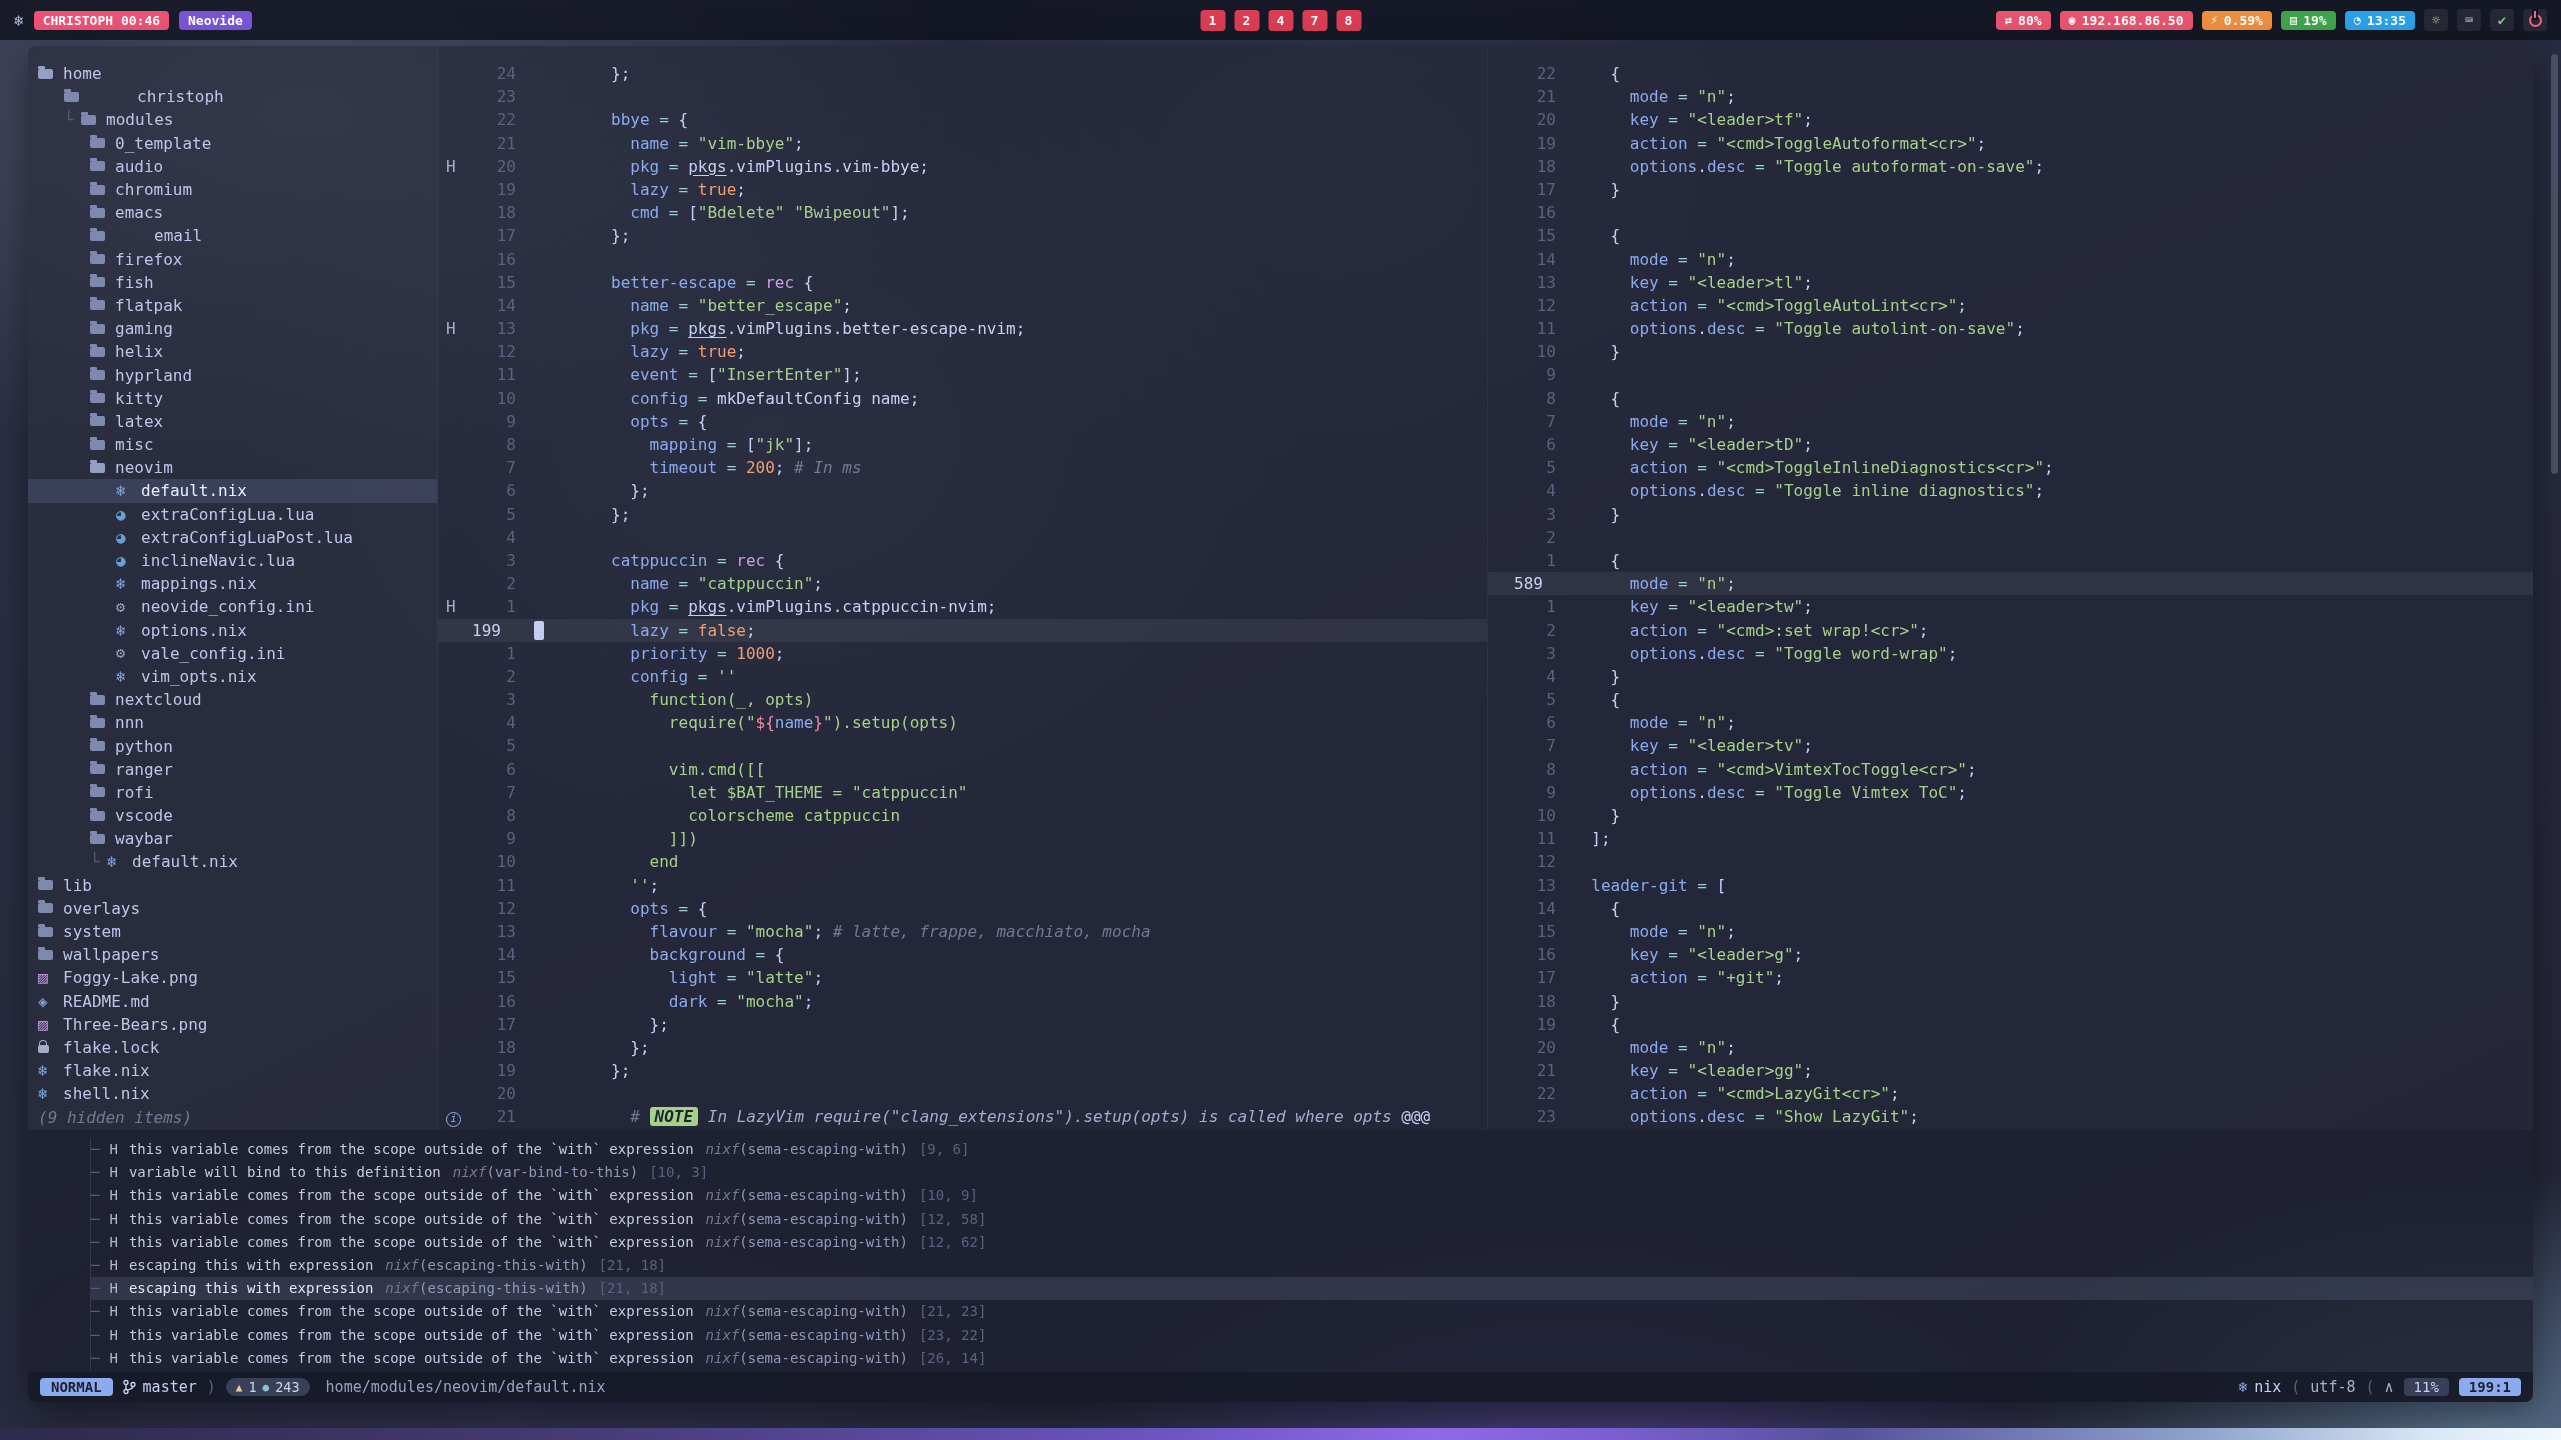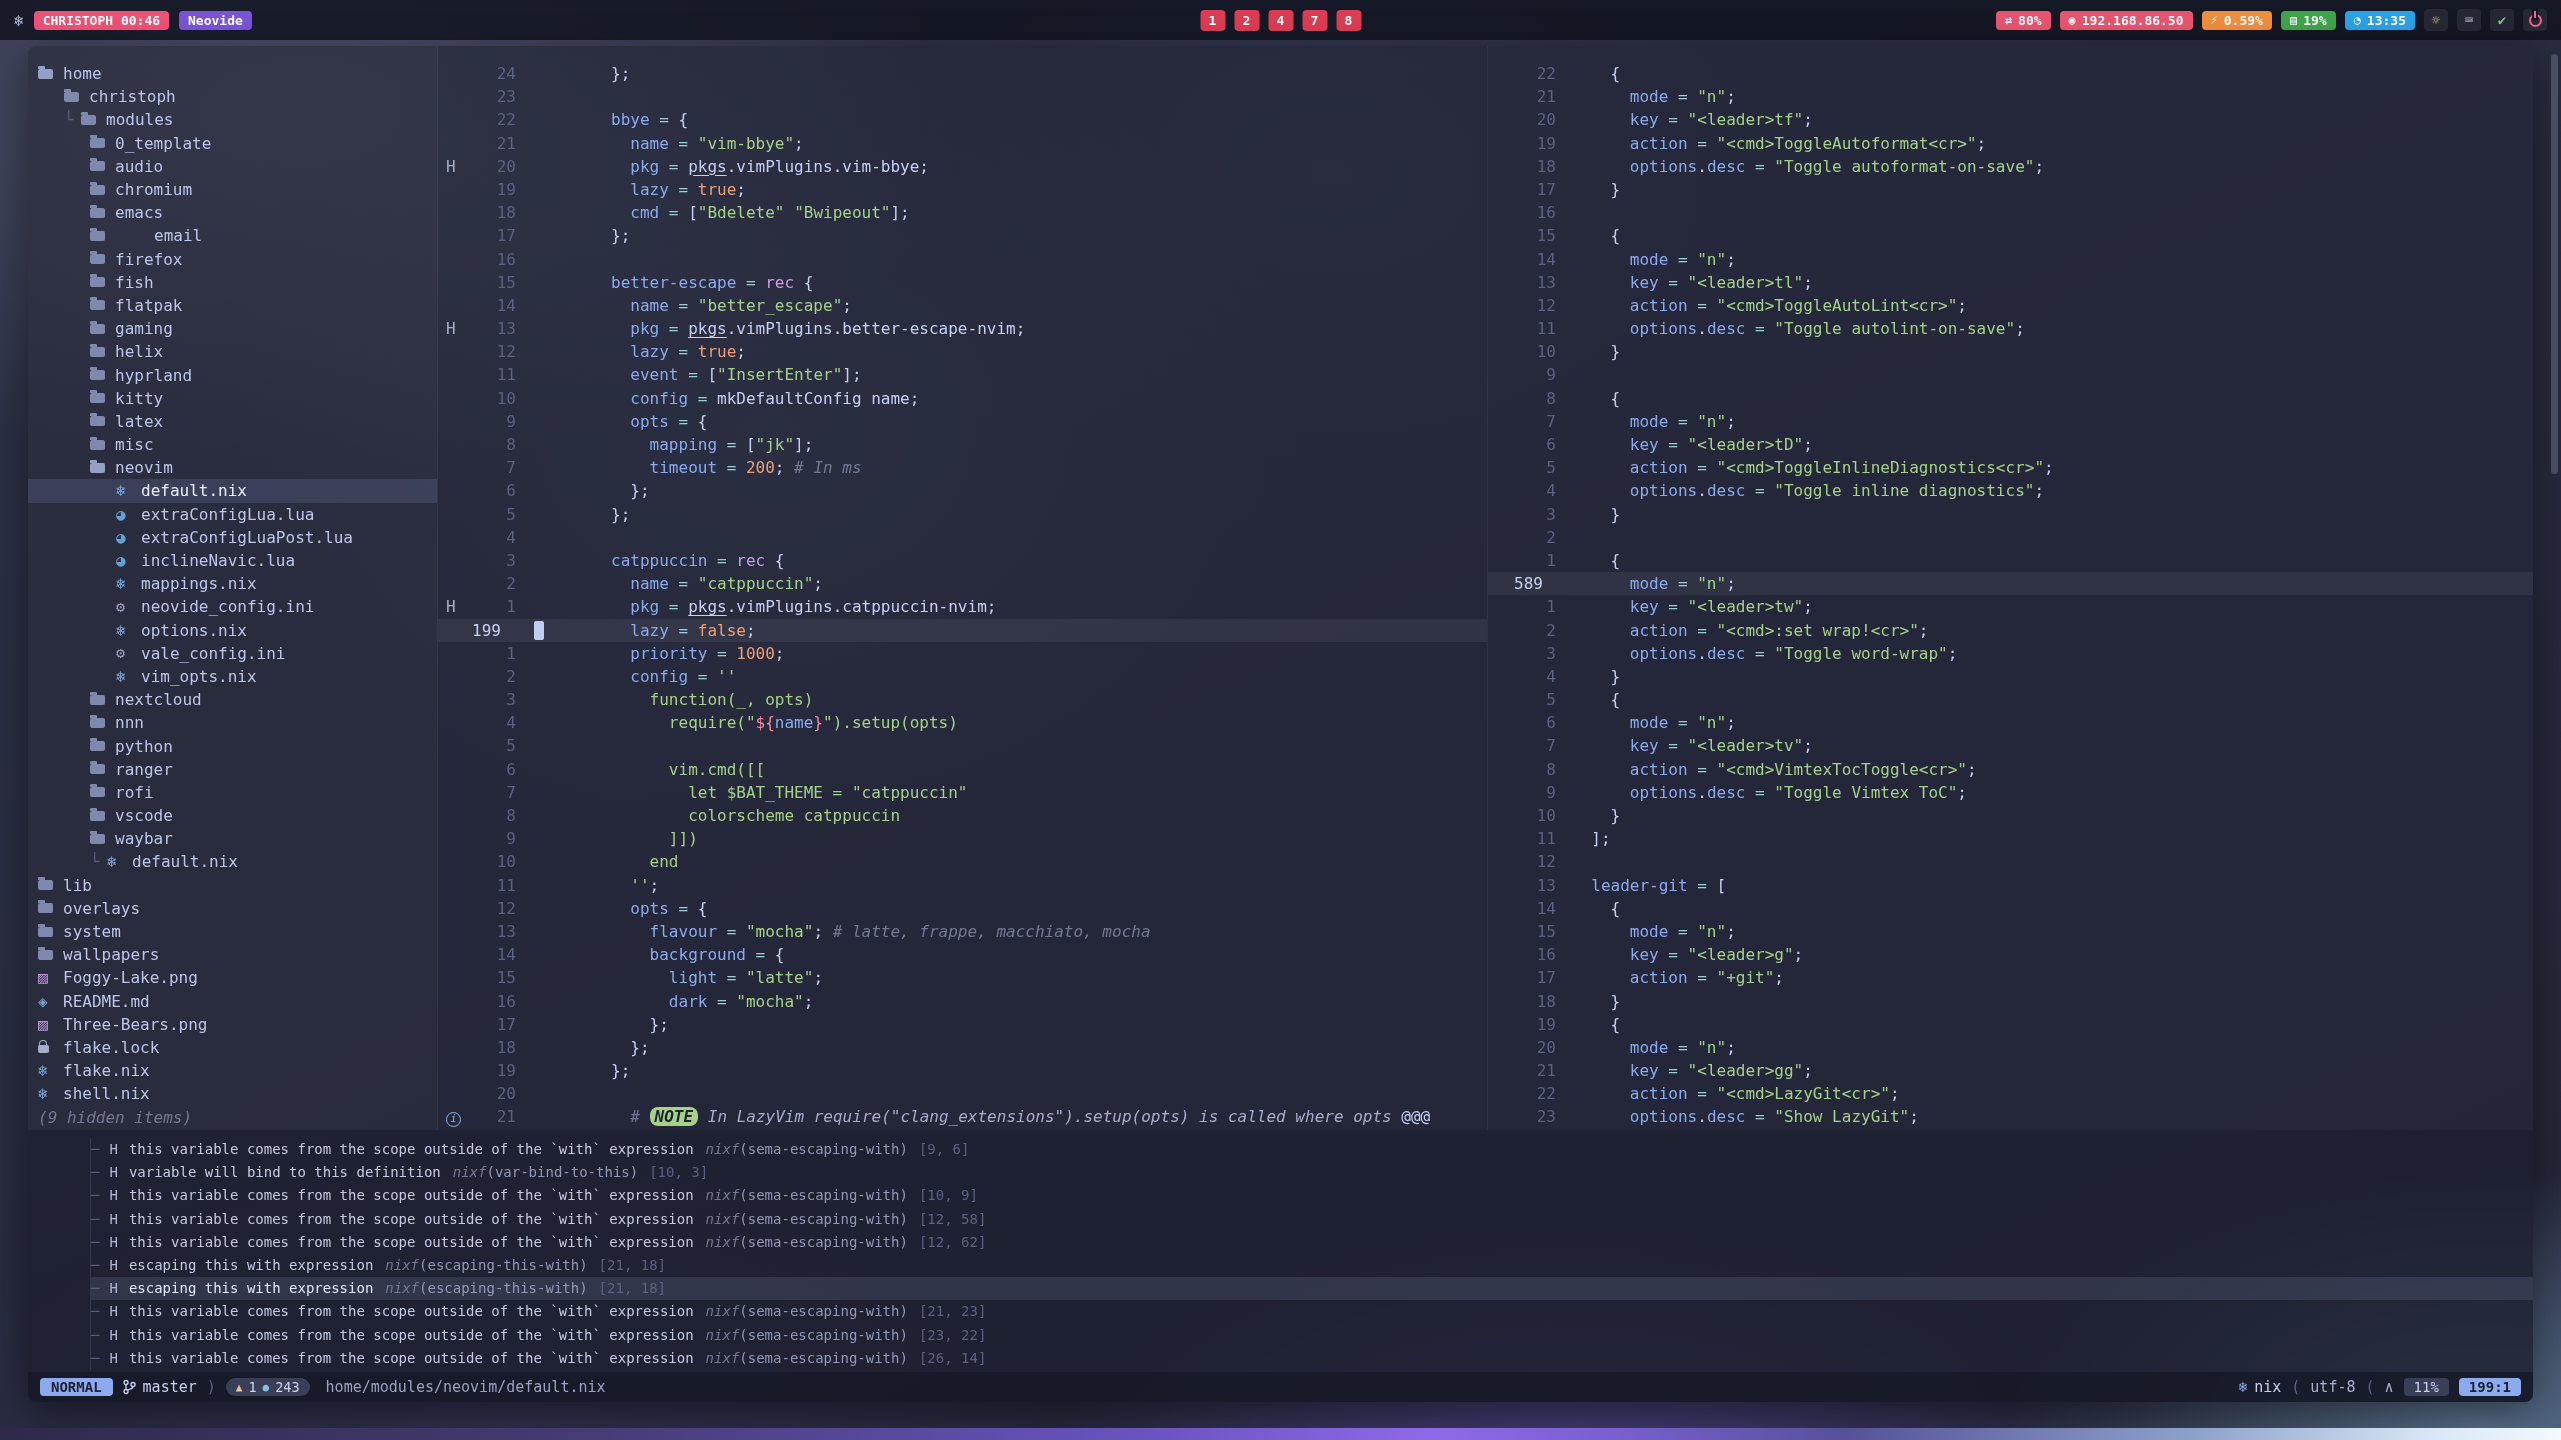--- a/index.html
+++ b/index.html
@@ -71,21 +71,21 @@
   .pane.right .ctext{padding-left:16px;}
   .sign-info{display:inline-block;width:15px;height:15px;border:1.5px solid #8fb5e8;border-radius:50%;
     color:#8fb5e8;font-size:10px;line-height:12px;text-align:center;font-style:italic;margin-top:3px;}
   
   .tk-t{color:#c6d0f5;} .tk-p{color:#8caaee;} .tk-o{color:#99d1db;} .tk-s{color:#a6d189;}
   .tk-n{color:#ef9f76;} .tk-k{color:#ca9ee6;} .tk-c{color:#737994;font-style:italic;}
   .tk-ci{color:#a5adce;font-style:italic;}
   .tk-u{color:#c6d0f5;text-decoration:underline;text-underline-offset:3px;}
   .tk-i{color:#f38ba8;}
   .tk-x{background:#c3cdf4;color:#1e2030;border-radius:2px;}
-  .tk-note{background:#a6d189;color:#1f2430;padding:0 5px;border-radius:8px;font-weight:700;font-style:italic;}
+  .tk-note{background:#a6d189;color:#1f2430;padding:0 5px;border-radius:3px;font-weight:700;font-style:italic;}
   
   .panel{height:242px;background:rgba(20,22,36,0.35);padding-top:8px;font-size:14px;}
   .panel-list{margin-left:62px;border-left:1px solid rgba(120,128,160,0.25);}
   .prow{display:flex;align-items:center;height:var(--lh);line-height:var(--lh);color:#c3cbe4;white-space:nowrap;}
   .prow.sel{background:rgba(160,175,220,0.14);color:#e2e8fa;}
   .prow .dash{color:#5b6180;margin:0 10px 0 0;}
   .prow .sev{color:#aeb6d4;margin-right:11px;}
   .prow .msg{margin-right:12px;}
   .prow .src{font-style:italic;color:#737994;}
   .prow .rule{color:#9099b8;margin-right:11px;}
@@ -159,21 +159,21 @@
       </div>
   </header>
 
   <div class="window">
     <div class="panes">
       <aside class="tree">
           <div class="ti" style="padding-left: 10px;">
             <span class="fold open"></span>
             <span class="tlabel">home</span>
           </div>
-          <div class="ti" style="padding-left: 36px;">
+          <div class="ti" style="padding-left: 36px; gap: 48px;">
             <span class="fold"></span>
             <span class="tlabel">christoph</span>
           </div>
           <div class="ti" style="padding-left: 36px;">
             <span class="guide">└</span>
             <span class="fold"></span>
             <span class="tlabel">modules</span>
           </div>
           <div class="ti" style="padding-left: 62px;">
             <span class="fold"></span>

